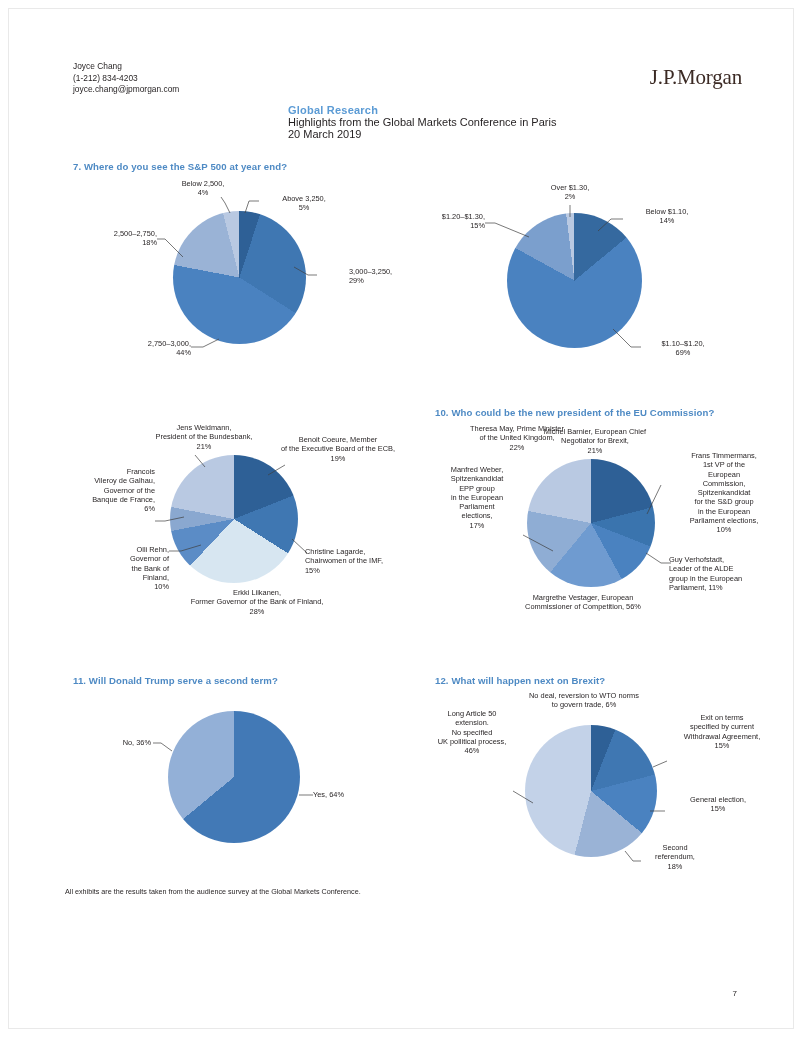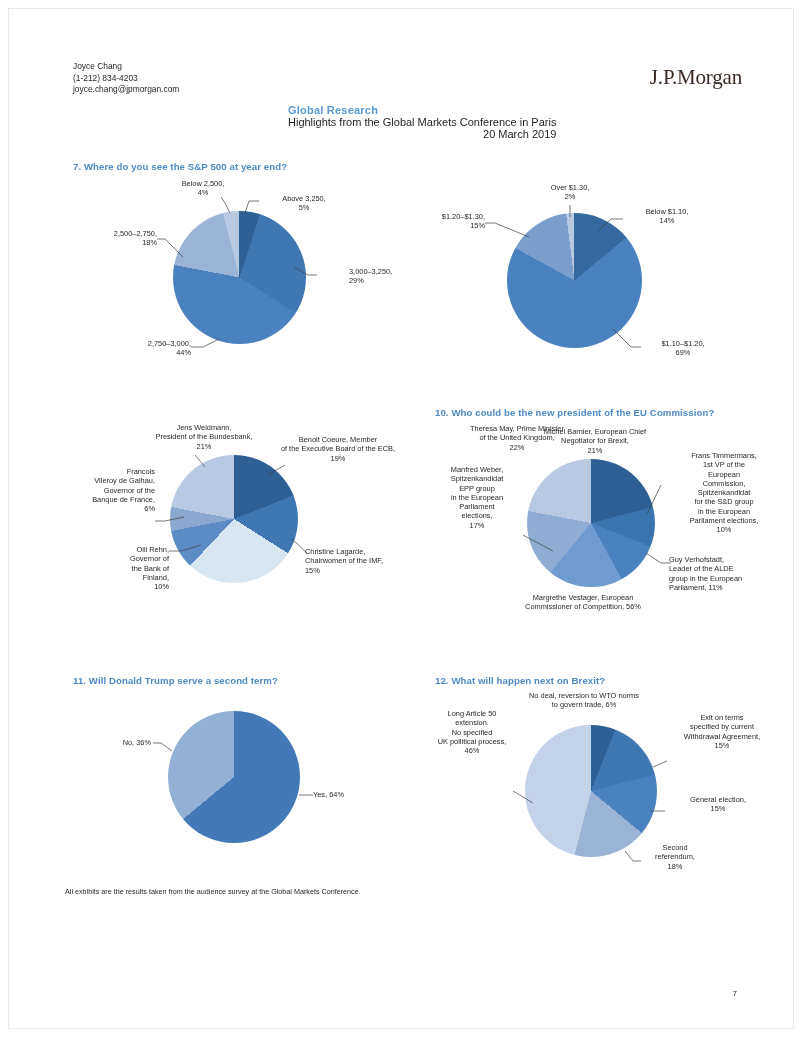--- a/index.html
+++ b/index.html
@@ -12,21 +12,21 @@
   .page{
     position:absolute;left:8px;top:8px;width:786px;height:1021px;
     border:1px solid #e9e9e9;background:#fff;box-sizing:border-box;
   }
   
   .hdr{position:absolute;left:64px;top:52px;width:670px;height:46px;}
   .hdr-left{position:absolute;left:0;top:0;font-size:8.4px;line-height:11.6px;color:#231f20;}
   .hdr-mid{position:absolute;left:215px;top:0;font-size:11px;line-height:11.6px;margin-top:44px;}
   .hdr-mid .gr{color:#5b9bd5;font-weight:bold;letter-spacing:.02em;}
   .hdr-mid .sub{color:#231f20;}
-  .hdr-mid .dt{color:#231f20;margin-top:1px;text-align:right;}
+  .hdr-mid .dt{color:#231f20;margin-top:1px;}
   .logo{position:absolute;right:1px;top:4px;font-family:Liberation Serif, serif;
         font-size:21px;color:#3b2a24;letter-spacing:-0.2px;white-space:nowrap;}
   
   .chart-block{position:absolute;}
   .q-title{font-size:9.6px;font-weight:bold;color:#4e8ac4;letter-spacing:.01em;}
   .canvas{position:relative;}
   .pie-wrap{position:absolute;}
   .pie{border-radius:50%;position:relative;}
   .lbl{position:absolute;font-size:7.4px;line-height:9.3px;color:#231f20;white-space:pre-line;}
   .lbl.c{text-align:center;}
@@ -141,20 +141,23 @@
         <line x1="111" y1="94" x2="92" y2="98"></line>
           <line x1="92" y1="98" x2="82" y2="98"></line>
         <line x1="132" y1="44" x2="122" y2="32"></line>
       </svg>
       <div class="lbl c" style="left:190px;top:12px;width:150px;">Benoit Coeure, Member
 of the Executive Board of the ECB,
 19%</div>
       <div class="lbl l" style="left:232px;top:124px;width:118px;">Christine Lagarde,
 Chairwomen of the IMF,
 15%</div>
+      <div class="lbl c" style="left:84px;top:165px;width:200px;">Erkki Liikanen,
+Former Governor of the Bank of Finland,
+28%</div>
       <div class="lbl r" style="left:6px;top:122px;width:90px;">Olli Rehn,
 Governor of
 the Bank of
 Finland,
 10%</div>
       <div class="lbl r" style="left:-4px;top:44px;width:86px;">Francois
 Vileroy de Galhau,
 Governor of the
 Banque de France,
 6%</div>

